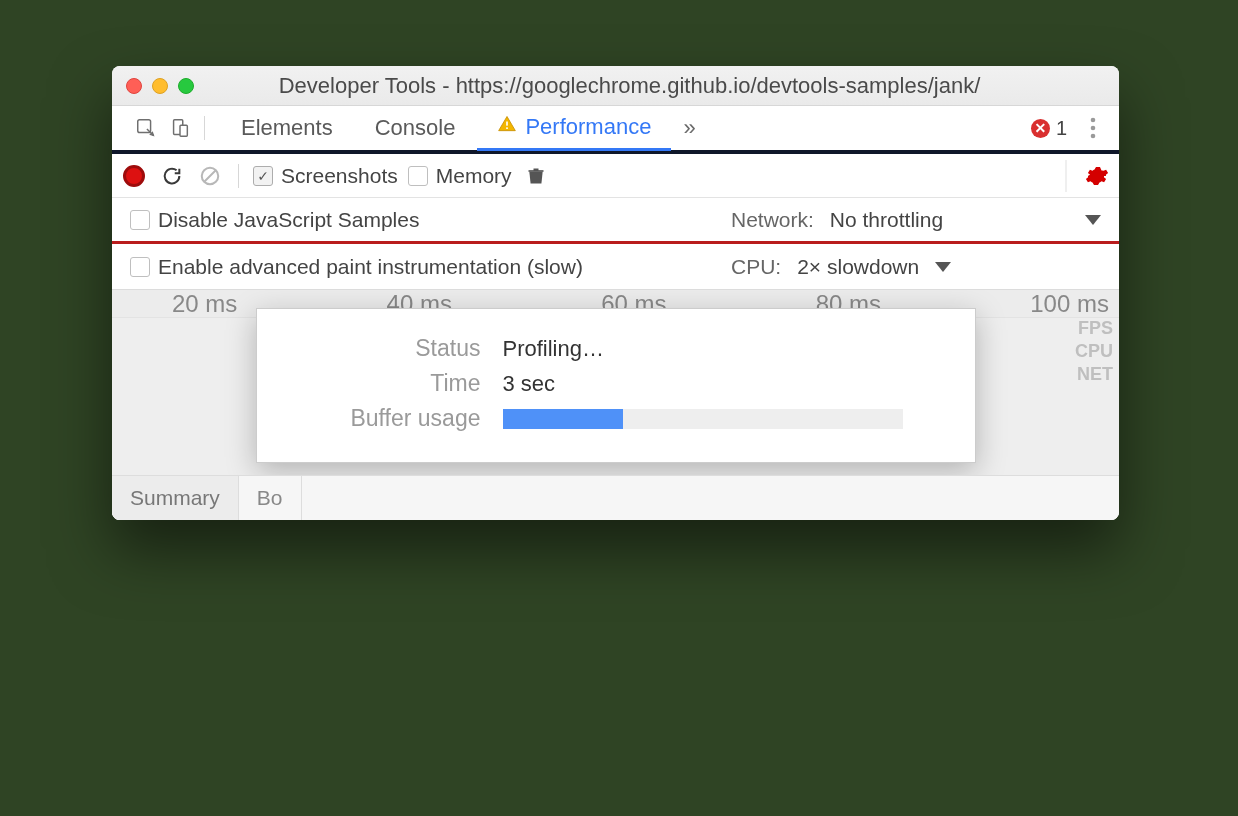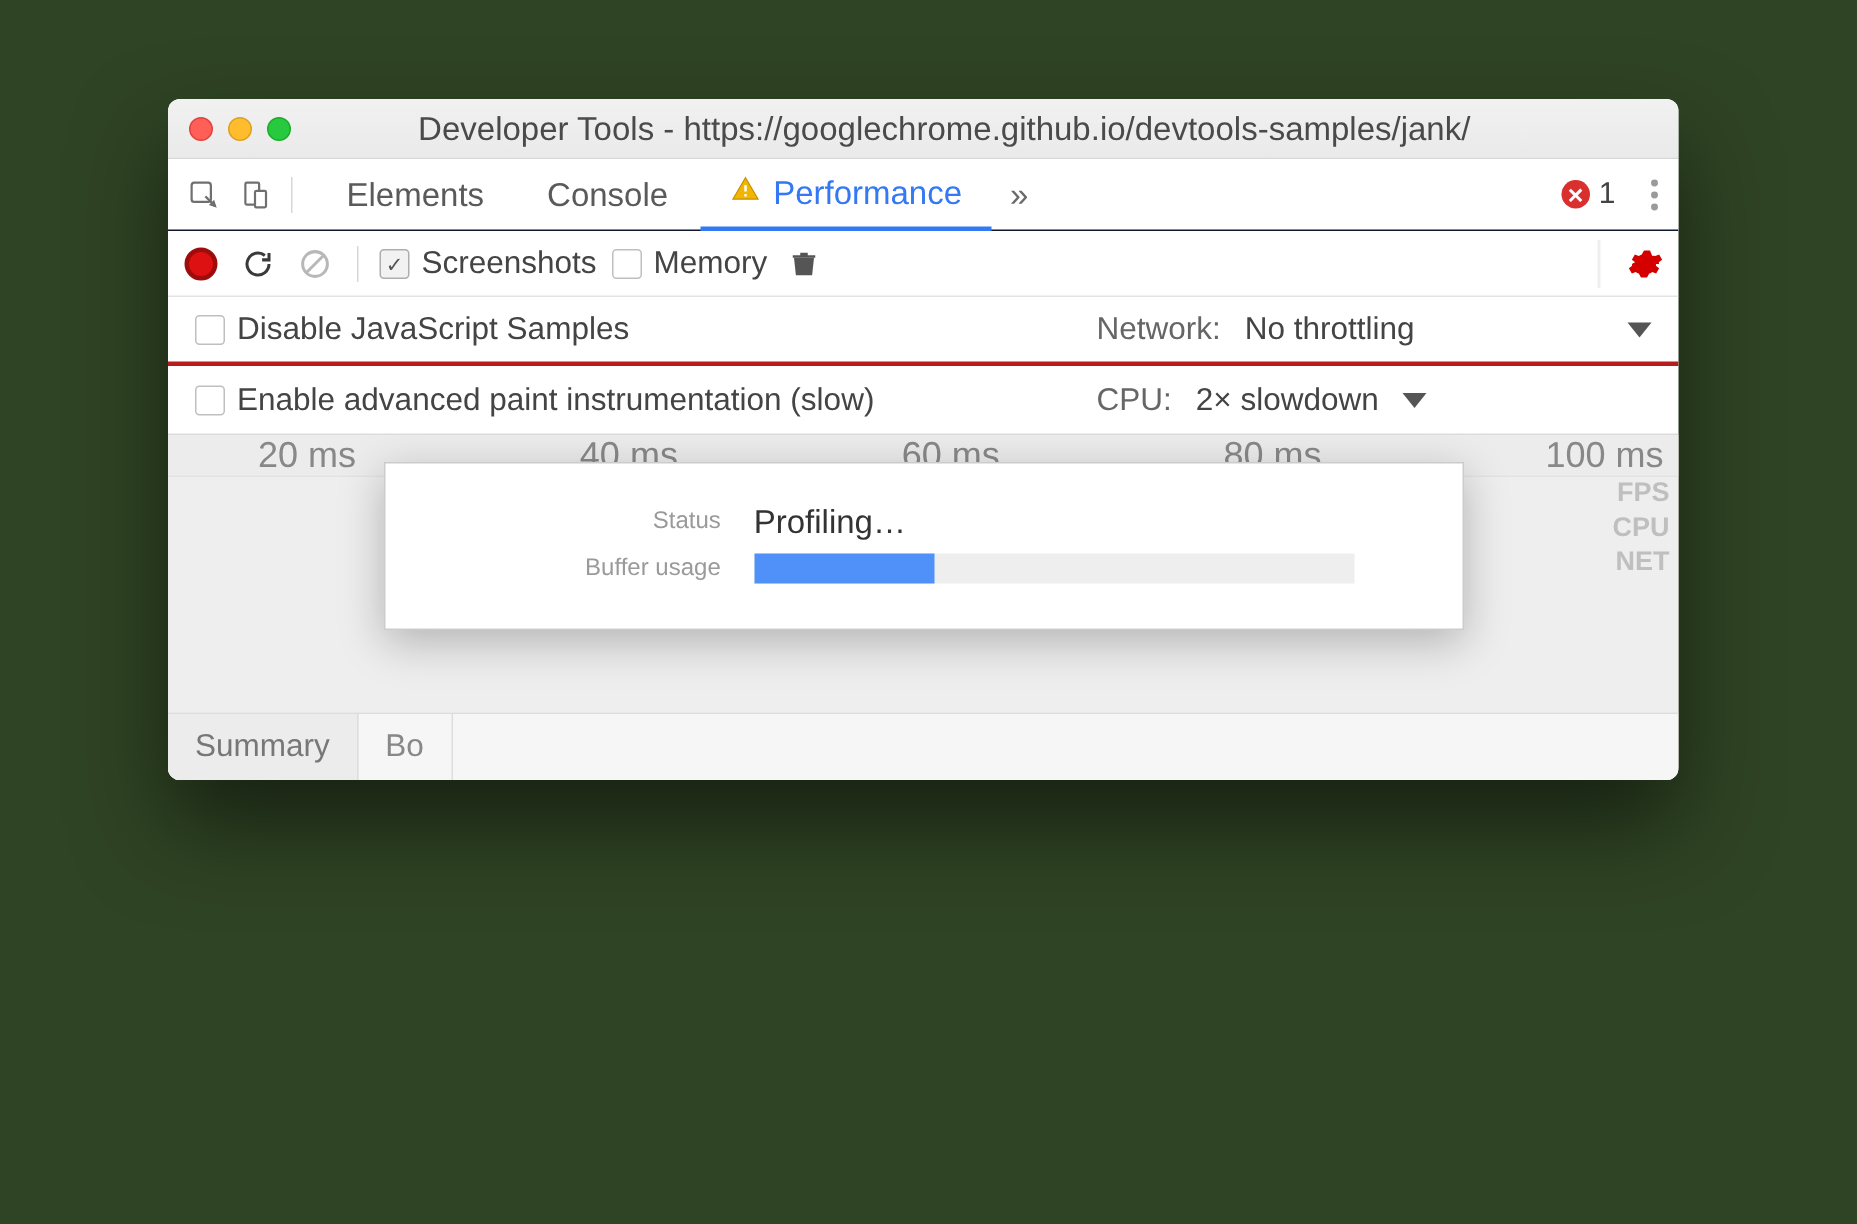--- a/index.html
+++ b/index.html
@@ -44,22 +44,22 @@
     flex:1; text-align:center;
     font-size: 22px; color:#4a4a4a;
     white-space: nowrap; overflow:hidden; text-overflow:ellipsis;
     margin-left:-50px;
   }
   
   .tabbar {
     height: 48px;
     display:flex;
     align-items:stretch;
-    border-bottom:1px solid #0f172a;
-    padding: 0 0;
+    border-bottom:4px solid #0f172a;
+    padding: 0 10px;
     gap: 2px;
     flex:0 0 auto;
     background:#fff;
   }
   .tabbar .lefticons { display:flex; align-items:center; gap:6px; padding:0 10px; }
   .icon24 { width:28px; height:28px; display:flex; align-items:center; justify-content:center; color:#6b6b6b; }
   .tab {
     display:flex; align-items:center; justify-content:center;
     padding: 0 20px;
     font-size: 22px;
@@ -176,21 +176,21 @@
     position:absolute;
     left:50%; top:18px;
     transform:translateX(-50%);
     width:720px;
     background:#fff;
     border:1px solid #ccc;
     box-shadow:0 8px 28px rgba(0,0,0,0.25);
     padding:26px 34px 22px;
   }
   .dlg-row { display:flex; gap:22px; align-items:center; margin-bottom:8px; }
-  .dlg-row .k { width:190px; text-align:right; font-size:16px; color:#9a9a9a; }
+  .dlg-row .k { width:190px; text-align:right; font-size:23px; color:#9a9a9a; }
   .dlg-row .v { font-size:22px; color:#333; }
   .progress {
     width:400px; height:20px; background:#eee;
   }
   .progress > div { height:100%; background:#4f91f8; width:30%; }
   .dlg-actions { display:flex; justify-content:center; margin-top:18px; }
   .stopbtn {
     font-size:21px; padding:6px 20px;
     background:linear-gradient(#fdfdfd,#efefef);
     border:1px solid #c2c2c2; border-radius:5px;
@@ -345,20 +345,24 @@
       <span>CPU</span>
       <span>NET</span>
     </div>
 
     <div class="dialog">
       <div class="dlg-row">
         <span class="k">Status</span>
         <span class="v">Profiling…</span>
       </div>
       <div class="dlg-row">
+        <span class="k">Time</span>
+        <span class="v">3 sec</span>
+      </div>
+      <div class="dlg-row">
         <span class="k">Buffer usage</span>
         <div class="progress">
           <div id="buffer-bar" style="width: 30%;"></div>
         </div>
       </div>
     </div>
 
     <div class="bottomtabs">
       <div class="bottab active">
           <span>Summary</span>

